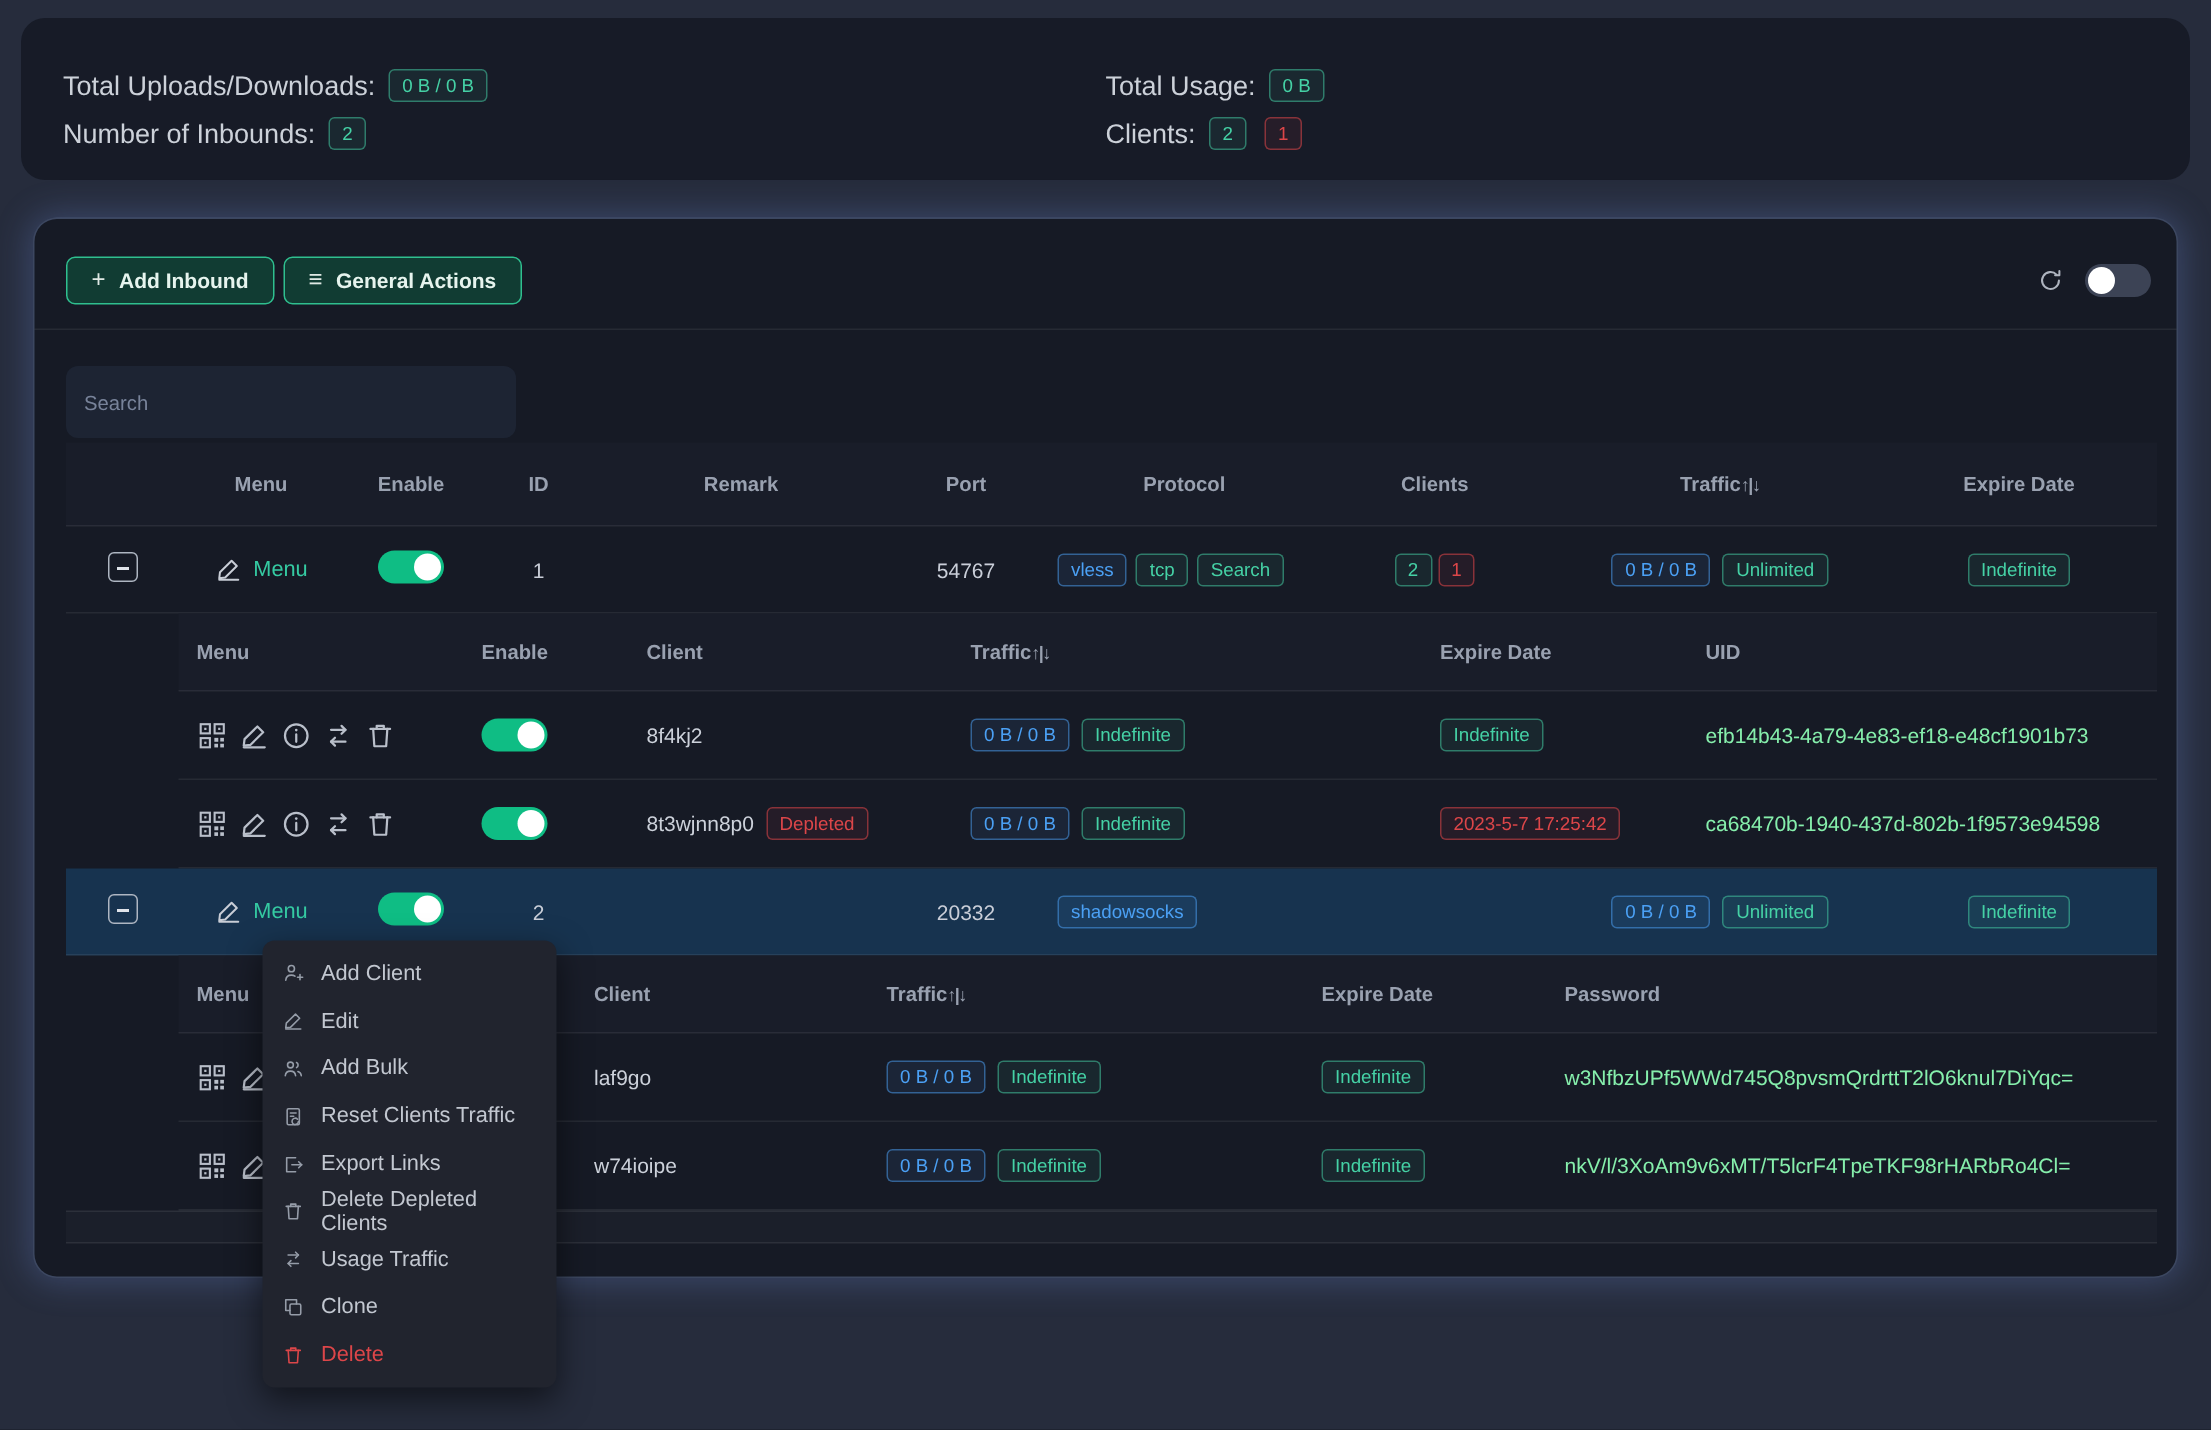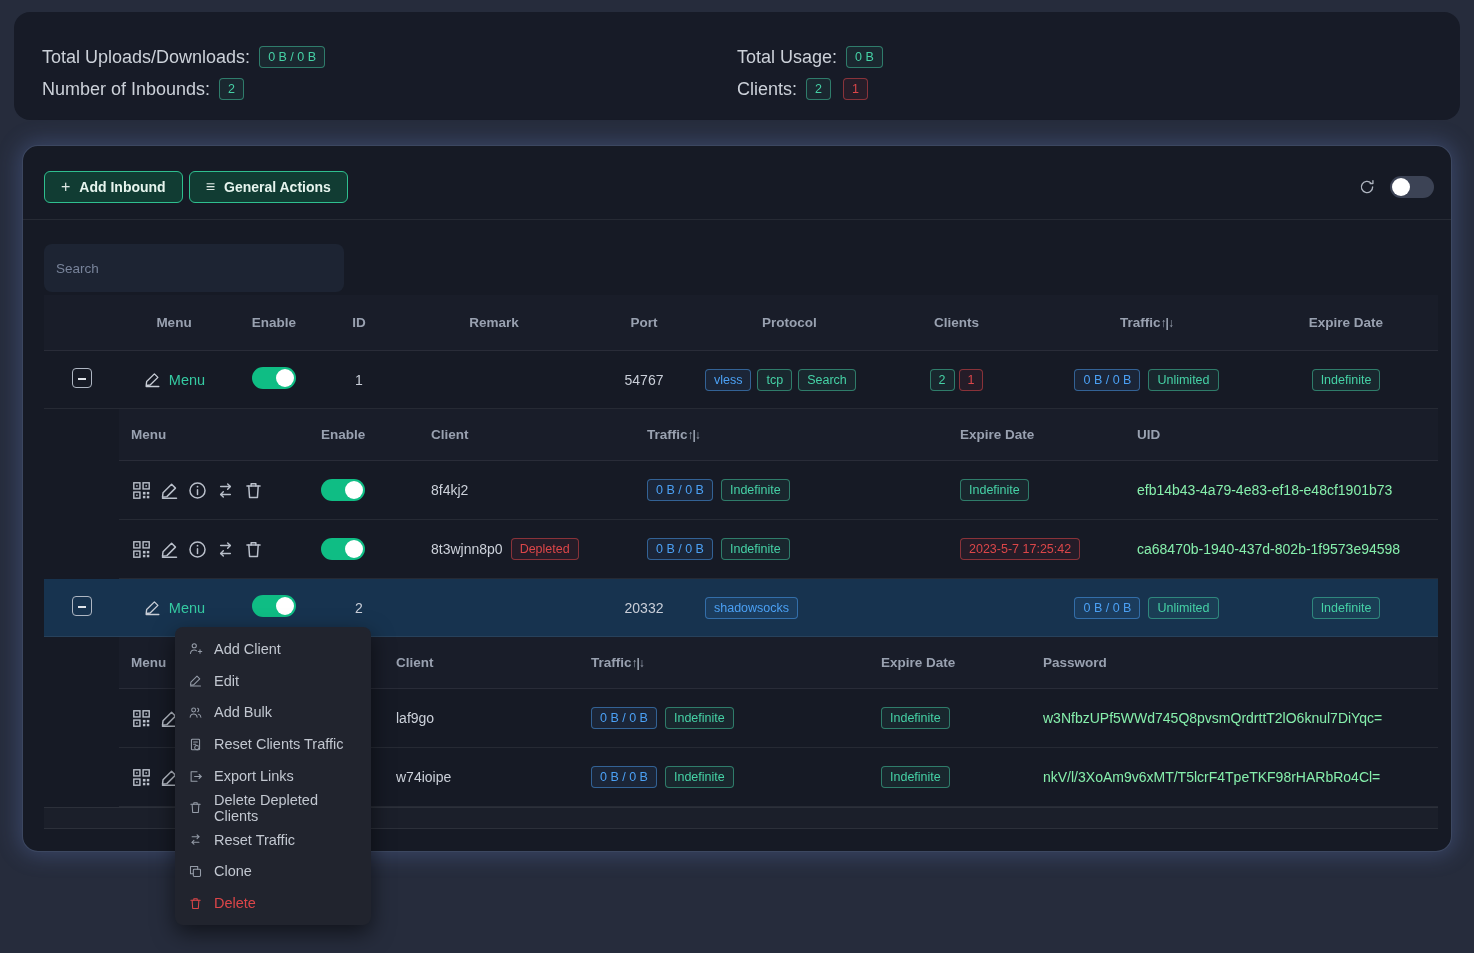--- a/index.html
+++ b/index.html
@@ -468,21 +468,21 @@
   <div class="dd-item">
     <svg class="dicon">
         <use href="#i-trash"></use>
       </svg>
     <span>Delete Depleted Clients</span>
   </div>
   <div class="dd-item">
     <svg class="dicon">
         <use href="#i-swap"></use>
       </svg>
-    <span>Reset Traffic</span>
+    <span>Usage Traffic</span>
   </div>
   <div class="dd-item">
     <svg class="dicon">
         <use href="#i-copy"></use>
       </svg>
     <span>Clone</span>
   </div>
   <div class="dd-item danger">
     <svg class="dicon">
         <use href="#i-trash"></use>

